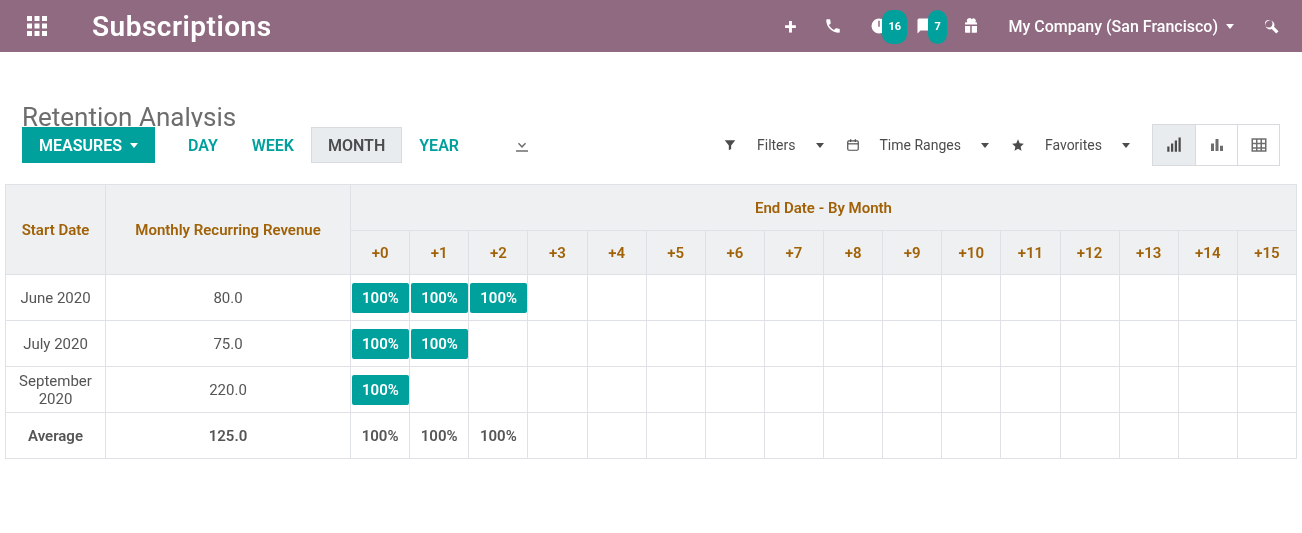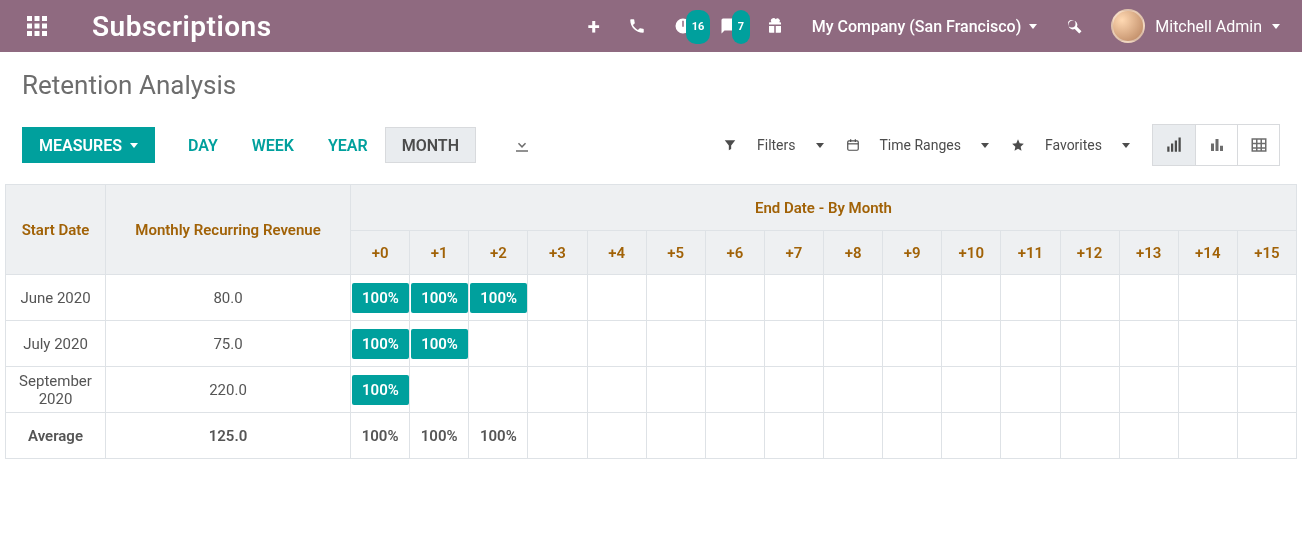--- a/index.html
+++ b/index.html
@@ -12,21 +12,21 @@
   .nav-icons { display:flex; align-items:center; gap:28px; }
   .nav-btn { position:relative; cursor:pointer; color:#fff; display:flex; align-items:center; }
   .nav-btn svg { width:18px; height:18px; fill:#fff; }
   .badge { background:#00a09d; color:#fff; border-radius:10px; font-size:11px; font-weight:700; padding:10px 6px; position:absolute; top:-7px; left:12px; line-height:14px; }
   .company-switch { font-size:16px; font-weight:500; display:flex; align-items:center; gap:8px; cursor:pointer; }
   .avatar { width:34px; height:34px; border-radius:50%; background:radial-gradient(circle at 30% 30%, #ffd9b3 0%, #b57f5a 100%); display:inline-block; border:2px solid rgba(255,255,255,0.4); }
   .user-block { display:flex; align-items:center; gap:10px; cursor:pointer; font-size:16px; }
   .caret { width:0; height:0; border-left:4px solid transparent; border-right:4px solid transparent; border-top:5px solid currentColor; display:inline-block; }
   
   .control-bar { display:flex; align-items:flex-start; padding:18px 22px 0 22px; height:66px; }
-  .page-title { font-size:26px; color:#6d6d6d; font-weight:400; }
+  .page-title { font-size:26px; color:#6d6d6d; font-weight:400;margin-top:32px; }
   .search-wrap { flex:1 1 auto; display:flex; align-items:center; border-bottom:1px solid #ccc; margin-left:380px; height:38px; }
   .search-input { flex:1; border:none; outline:none; font-size:16px; color:#666; padding:4px 2px; background:transparent; }
   .search-input::placeholder { color:#9a9a9a; }
   .search-icon { cursor:pointer; }
   
   .toolbar { display:flex; align-items:center; padding:6px 22px 18px 22px; gap:0; }
   .btn { height:36px; display:flex; align-items:center; justify-content:center; padding:0 16px; font-size:16px; font-weight:600; cursor:pointer; user-select:none; border:1px solid transparent; }
   .btn.measures { background:#00a09d; color:#fff; gap:8px; }
   .btn.period { background:#fff; color:#00a09d; }
   .btn.period.active { background:#e9ecef; color:#4c4c4c; border:1px solid #d8dadd; }
@@ -97,42 +97,37 @@
     </div>
     <div class="company-switch">
       <span>My Company (San Francisco)</span>
       <span class="caret"></span>
     </div>
     <div class="nav-btn">
       <svg viewBox="0 0 24 24">
           <path d="M22 19l-6-6a6 6 0 10-3 3l6 6 3-3zM4 9a5 5 0 1110 0A5 5 0 014 9z"></path>
         </svg>
     </div>
-    <div class="user-block">
-      <span class="avatar"></span>
-      <span>Mitchell Admin</span>
-      <span class="caret"></span>
-    </div>
   </div>
 </div>
 
 <div class="control-bar">
   <div class="page-title">Retention Analysis</div>
 </div>
 
 <div class="toolbar">
   <div class="btn measures">
     <span>MEASURES</span>
     <span class="caret" style="border-top-color:#fff;"></span>
   </div>
   <div style="width:16px;"></div>
   <div class="btn period">DAY</div>
   <div class="btn period">WEEK</div>
+  <div class="btn period active">MONTH</div>
   <div class="btn period">YEAR</div>
-  <div class="btn period active">MONTH</div>
   <div class="btn download">
     <svg width="18" height="18" viewBox="0 0 24 24" fill="#6d6d6d">
         <path d="M12 3v10l4-4 1.4 1.4L12 16 6.6 10.4 8 9l4 4V3h0zM4 19h16v2H4z"></path>
       </svg>
   </div>
 
   <div class="toolbar-right">
     <div class="filter-btn">
       <svg width="14" height="14" viewBox="0 0 24 24" fill="#4c4c4c">
           <path d="M3 4h18l-7 9v6l-4 2v-8z"></path>

